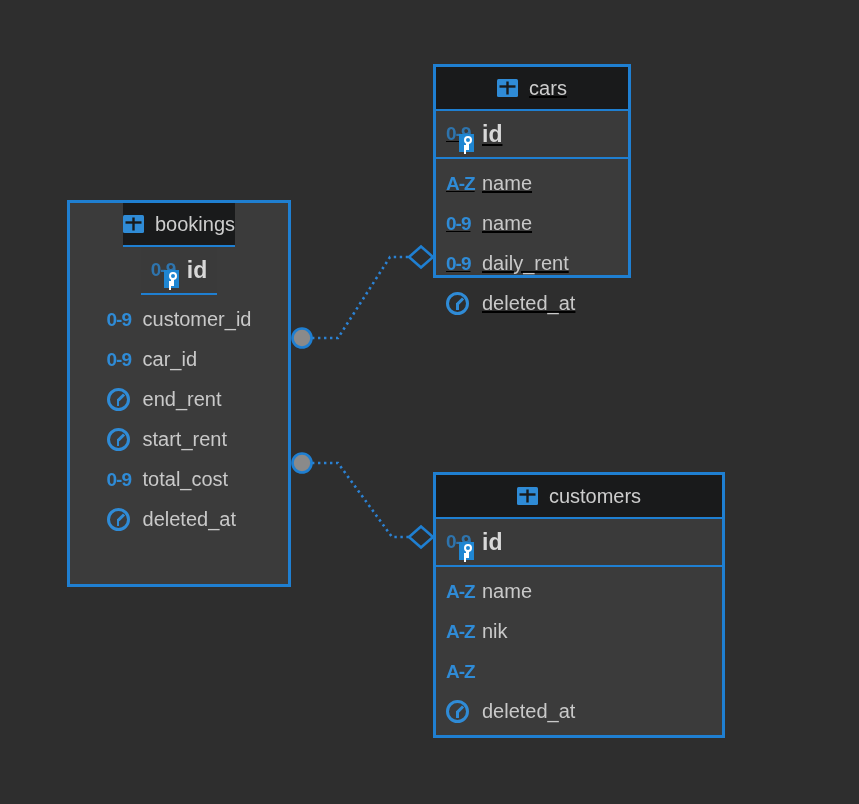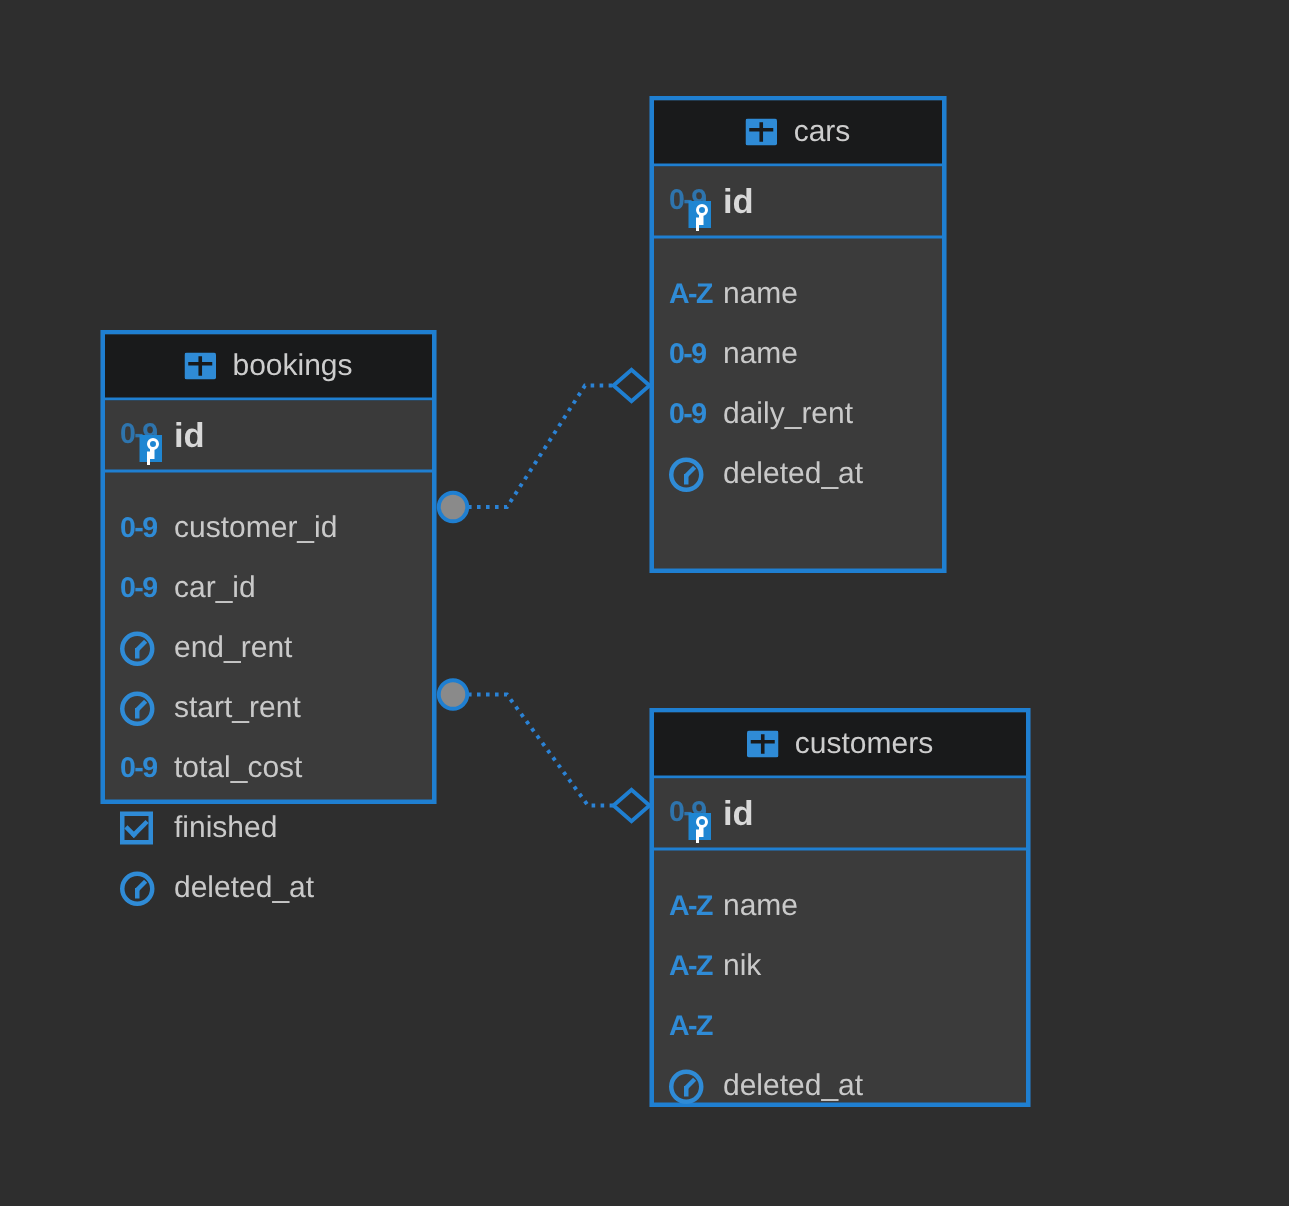--- a/index.html
+++ b/index.html
@@ -27,21 +27,21 @@
     height:44px; flex:0 0 44px; background:var(--header-bg);
     border-bottom:2px solid var(--blue);
     display:flex; align-items:center; justify-content:center; gap:11px;
     color:#cdcdcd; font-size:20px;
   }
   .pk-row {
     height:48px; flex:0 0 48px; background:#3a3a3a;
     border-bottom:2px solid var(--blue);
     display:flex; align-items:center; padding:0 10px;
   }
-  .entity-body { flex:1 1 auto; padding-top:17px; }
+  .entity-body { flex:1 1 auto; padding-top:4px; }
   .col-row { height:40px; display:flex; align-items:center; padding:0 10px; }
 
   .col-label { color:var(--text); font-size:20px; white-space:nowrap; }
   .pk-label  { color:#d8d8d8; font-size:23px; font-weight:bold; }
 
   .icon-slot { width:36px; flex:0 0 36px; display:flex; align-items:center; }
 
   .glyph {
     font-weight:bold; font-size:19px; color:var(--icon-blue);
     letter-spacing:-1px; line-height:1;
@@ -90,21 +90,21 @@
 
   .table-glyph { display:block; }
 
   .rel-overlay { position:absolute; left:0; top:0; z-index:5; pointer-events:none; }
 </style>
 </head>
 <body>
 
 <div class="canvas">
 
-  <div class="entity" style="left:67px; top:220px; width:224px; height:316px;">
+  <div class="entity" style="left:67px; top:200px; width:224px; height:387px;align-items:center;">
     <div class="entity-header">
       <span>
         <svg class="table-glyph" width="21" height="18" viewBox="0 0 21 18">
           <rect x="0" y="0" width="21" height="18" rx="1.5" fill="#2f8bd6"></rect>
           <line x1="2.5" y1="7.5" x2="18.5" y2="7.5" stroke="#191a1b" stroke-width="2.4"></line>
           <line x1="10.5" y1="2.5" x2="10.5" y2="15.5" stroke="#191a1b" stroke-width="2.4"></line>
         </svg>
       </span>
       <span>bookings</span>
     </div>
@@ -143,34 +143,28 @@
         <span class="col-label">start_rent</span>
       </div>
       <div class="col-row">
         <span class="icon-slot">
             <span class="glyph">0-9</span>
           </span>
         <span class="col-label">total_cost</span>
       </div>
       <div class="col-row">
         <span class="icon-slot">
-            <span class="icon-check"></span>
-          </span>
-        <span class="col-label">finished</span>
-      </div>
-      <div class="col-row">
-        <span class="icon-slot">
             <span class="icon-clock"></span>
           </span>
         <span class="col-label">deleted_at</span>
       </div>
     </div>
   </div>
 
-  <div class="entity" style="left:433px; top:64px; width:198px; height:318px;">
+  <div class="entity" style="left:433px; top:64px; width:198px; height:214px;text-decoration:underline;">
     <div class="entity-header">
       <span>
         <svg class="table-glyph" width="21" height="18" viewBox="0 0 21 18">
           <rect x="0" y="0" width="21" height="18" rx="1.5" fill="#2f8bd6"></rect>
           <line x1="2.5" y1="7.5" x2="18.5" y2="7.5" stroke="#191a1b" stroke-width="2.4"></line>
           <line x1="10.5" y1="2.5" x2="10.5" y2="15.5" stroke="#191a1b" stroke-width="2.4"></line>
         </svg>
       </span>
       <span>cars</span>
     </div>
@@ -204,21 +198,21 @@
       </div>
       <div class="col-row">
         <span class="icon-slot">
             <span class="icon-clock"></span>
           </span>
         <span class="col-label">deleted_at</span>
       </div>
     </div>
   </div>
 
-  <div class="entity" style="left:433px; top:472px; width:254px; height:266px;">
+  <div class="entity" style="left:433px; top:472px; width:292px; height:266px;">
     <div class="entity-header">
       <span>
         <svg class="table-glyph" width="21" height="18" viewBox="0 0 21 18">
           <rect x="0" y="0" width="21" height="18" rx="1.5" fill="#2f8bd6"></rect>
           <line x1="2.5" y1="7.5" x2="18.5" y2="7.5" stroke="#191a1b" stroke-width="2.4"></line>
           <line x1="10.5" y1="2.5" x2="10.5" y2="15.5" stroke="#191a1b" stroke-width="2.4"></line>
         </svg>
       </span>
       <span>customers</span>
     </div>

